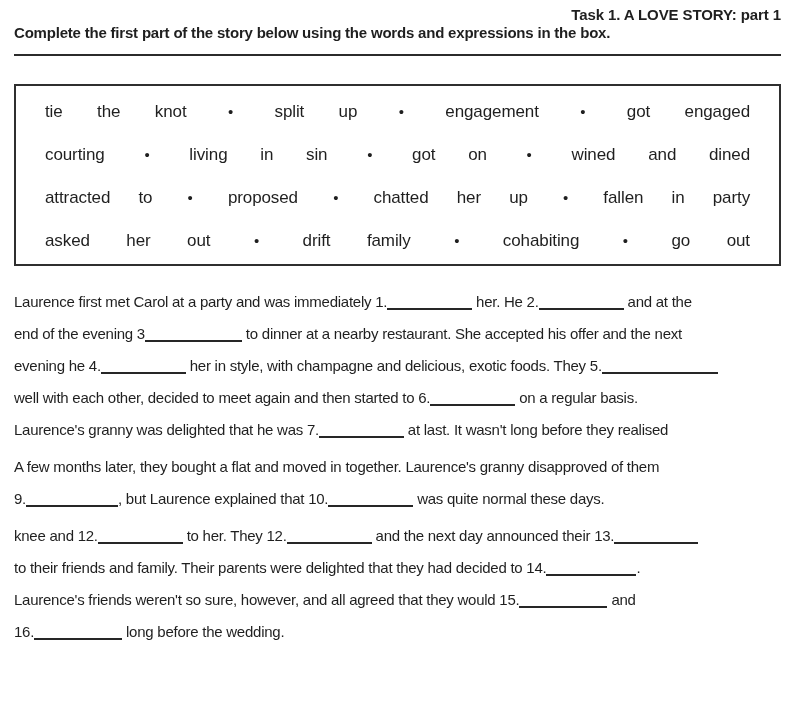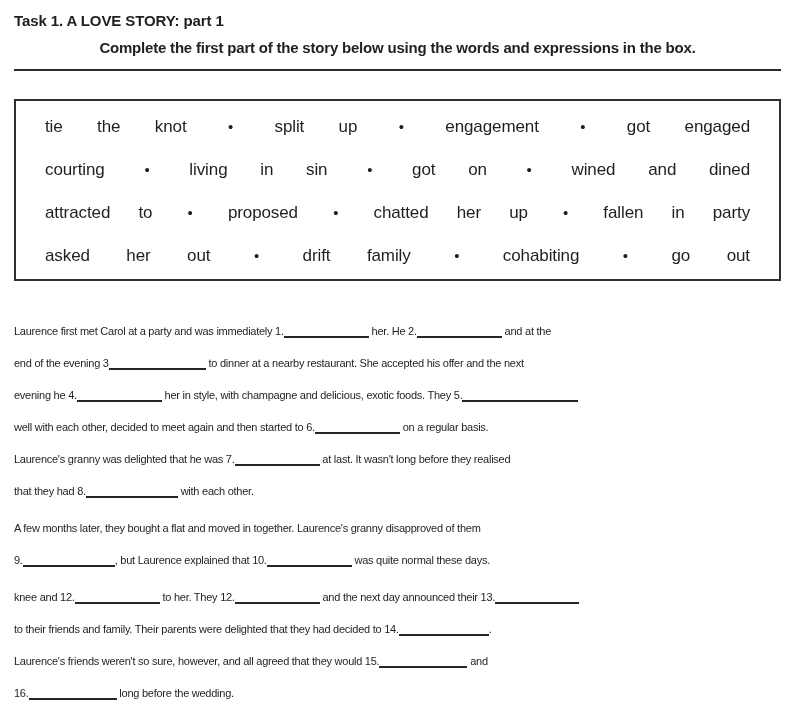--- a/index.html
+++ b/index.html
@@ -13,33 +13,32 @@
     font-family: "Liberation Sans", sans-serif;
     color: #1f1f1f;
     overflow: hidden;
   }
   .page {
     padding: 0 14px;
     box-sizing: border-box;
     width: 795px;
   }
   .title {
-    padding-top: 12px;
+    padding-top: 6px;
     font-size: 15px;
     font-weight: bold;
     letter-spacing: -0.1px;
     line-height: 18px;
+    text-align: right;
   }
   .subtitle {
-    margin-top: 9px;
     font-size: 15px;
     font-weight: bold;
     letter-spacing: -0.2px;
     line-height: 18px;
-    text-align: center;
   }
   .divider {
     border: none;
     border-top: 2px solid #2b2b2b;
     margin: 12px 0 0 0;
   }
   .word-box {
     margin-top: 28px;
     border: 2px solid #2f2f2f;
     padding: 4px 29px 2px 29px;
@@ -50,22 +49,22 @@
     letter-spacing: -0.1px;
     text-align: justify;
     text-align-last: justify;
     white-space: normal;
   }
   .bullet {
     margin: 0 7px;
     font-size: 15px;
   }
   .story {
-    margin-top: 34px;
-    font-size: 11px;
+    margin-top: 20px;
+    font-size: 15px;
     line-height: 32px;
     letter-spacing: -0.25px;
   }
   .para {
     margin: 0 0 5px 0;
   }
   .story-line {
     white-space: nowrap;
   }
   .blank {
@@ -89,21 +88,20 @@
       <div class="box-line"><span>attracted to</span> <span class="bullet">•</span> <span>proposed</span> <span class="bullet">•</span> <span>chatted her up</span> <span class="bullet">•</span> <span>fallen in party</span> </div>
       <div class="box-line"><span>asked her out</span> <span class="bullet">•</span> <span>drift family</span> <span class="bullet">•</span> <span>cohabiting</span> <span class="bullet">•</span> <span>go out</span> </div>
     </div>
   <div class="story">
       <div class="para">
         <div class="story-line"><span>Laurence first met Carol at a party and was immediately 1.</span><span class="blank" style="width: 85px;"></span><span> her. He 2.</span><span class="blank" style="width: 85px;"></span><span> and at the</span></div>
         <div class="story-line"><span>end of the evening 3</span><span class="blank" style="width: 97px;"></span><span> to dinner at a nearby restaurant. She accepted his offer and the next</span></div>
         <div class="story-line"><span>evening he 4.</span><span class="blank" style="width: 85px;"></span><span> her in style, with champagne and delicious, exotic foods. They 5.</span><span class="blank" style="width: 116px;"></span></div>
         <div class="story-line"><span>well with each other, decided to meet again and then started to 6.</span><span class="blank" style="width: 85px;"></span><span> on a regular basis.</span></div>
         <div class="story-line"><span>Laurence's granny was delighted that he was 7.</span><span class="blank" style="width: 85px;"></span><span> at last. It wasn't long before they realised</span></div>
-        <div class="story-line"><span>that they had 8.</span><span class="blank" style="width: 92px;"></span><span> with each other.</span></div>
       </div>
       <div class="para">
         <div class="story-line"><span>A few months later, they bought a flat and moved in together. Laurence's granny disapproved of them</span></div>
         <div class="story-line"><span>9.</span><span class="blank" style="width: 92px;"></span><span>, but Laurence explained that 10.</span><span class="blank" style="width: 85px;"></span><span> was quite normal these days.</span></div>
       </div>
       <div class="para">
         <div class="story-line"><span>knee and 12.</span><span class="blank" style="width: 85px;"></span><span> to her. They 12.</span><span class="blank" style="width: 85px;"></span><span> and the next day announced their 13.</span><span class="blank" style="width: 84px;"></span></div>
         <div class="story-line"><span>to their friends and family. Their parents were delighted that they had decided to 14.</span><span class="blank" style="width: 90px;"></span><span>.</span></div>
         <div class="story-line"><span>Laurence's friends weren't so sure, however, and all agreed that they would 15.</span><span class="blank" style="width: 88px;"></span><span> and</span></div>
         <div class="story-line"><span>16.</span><span class="blank" style="width: 88px;"></span><span> long before the wedding.</span></div>

